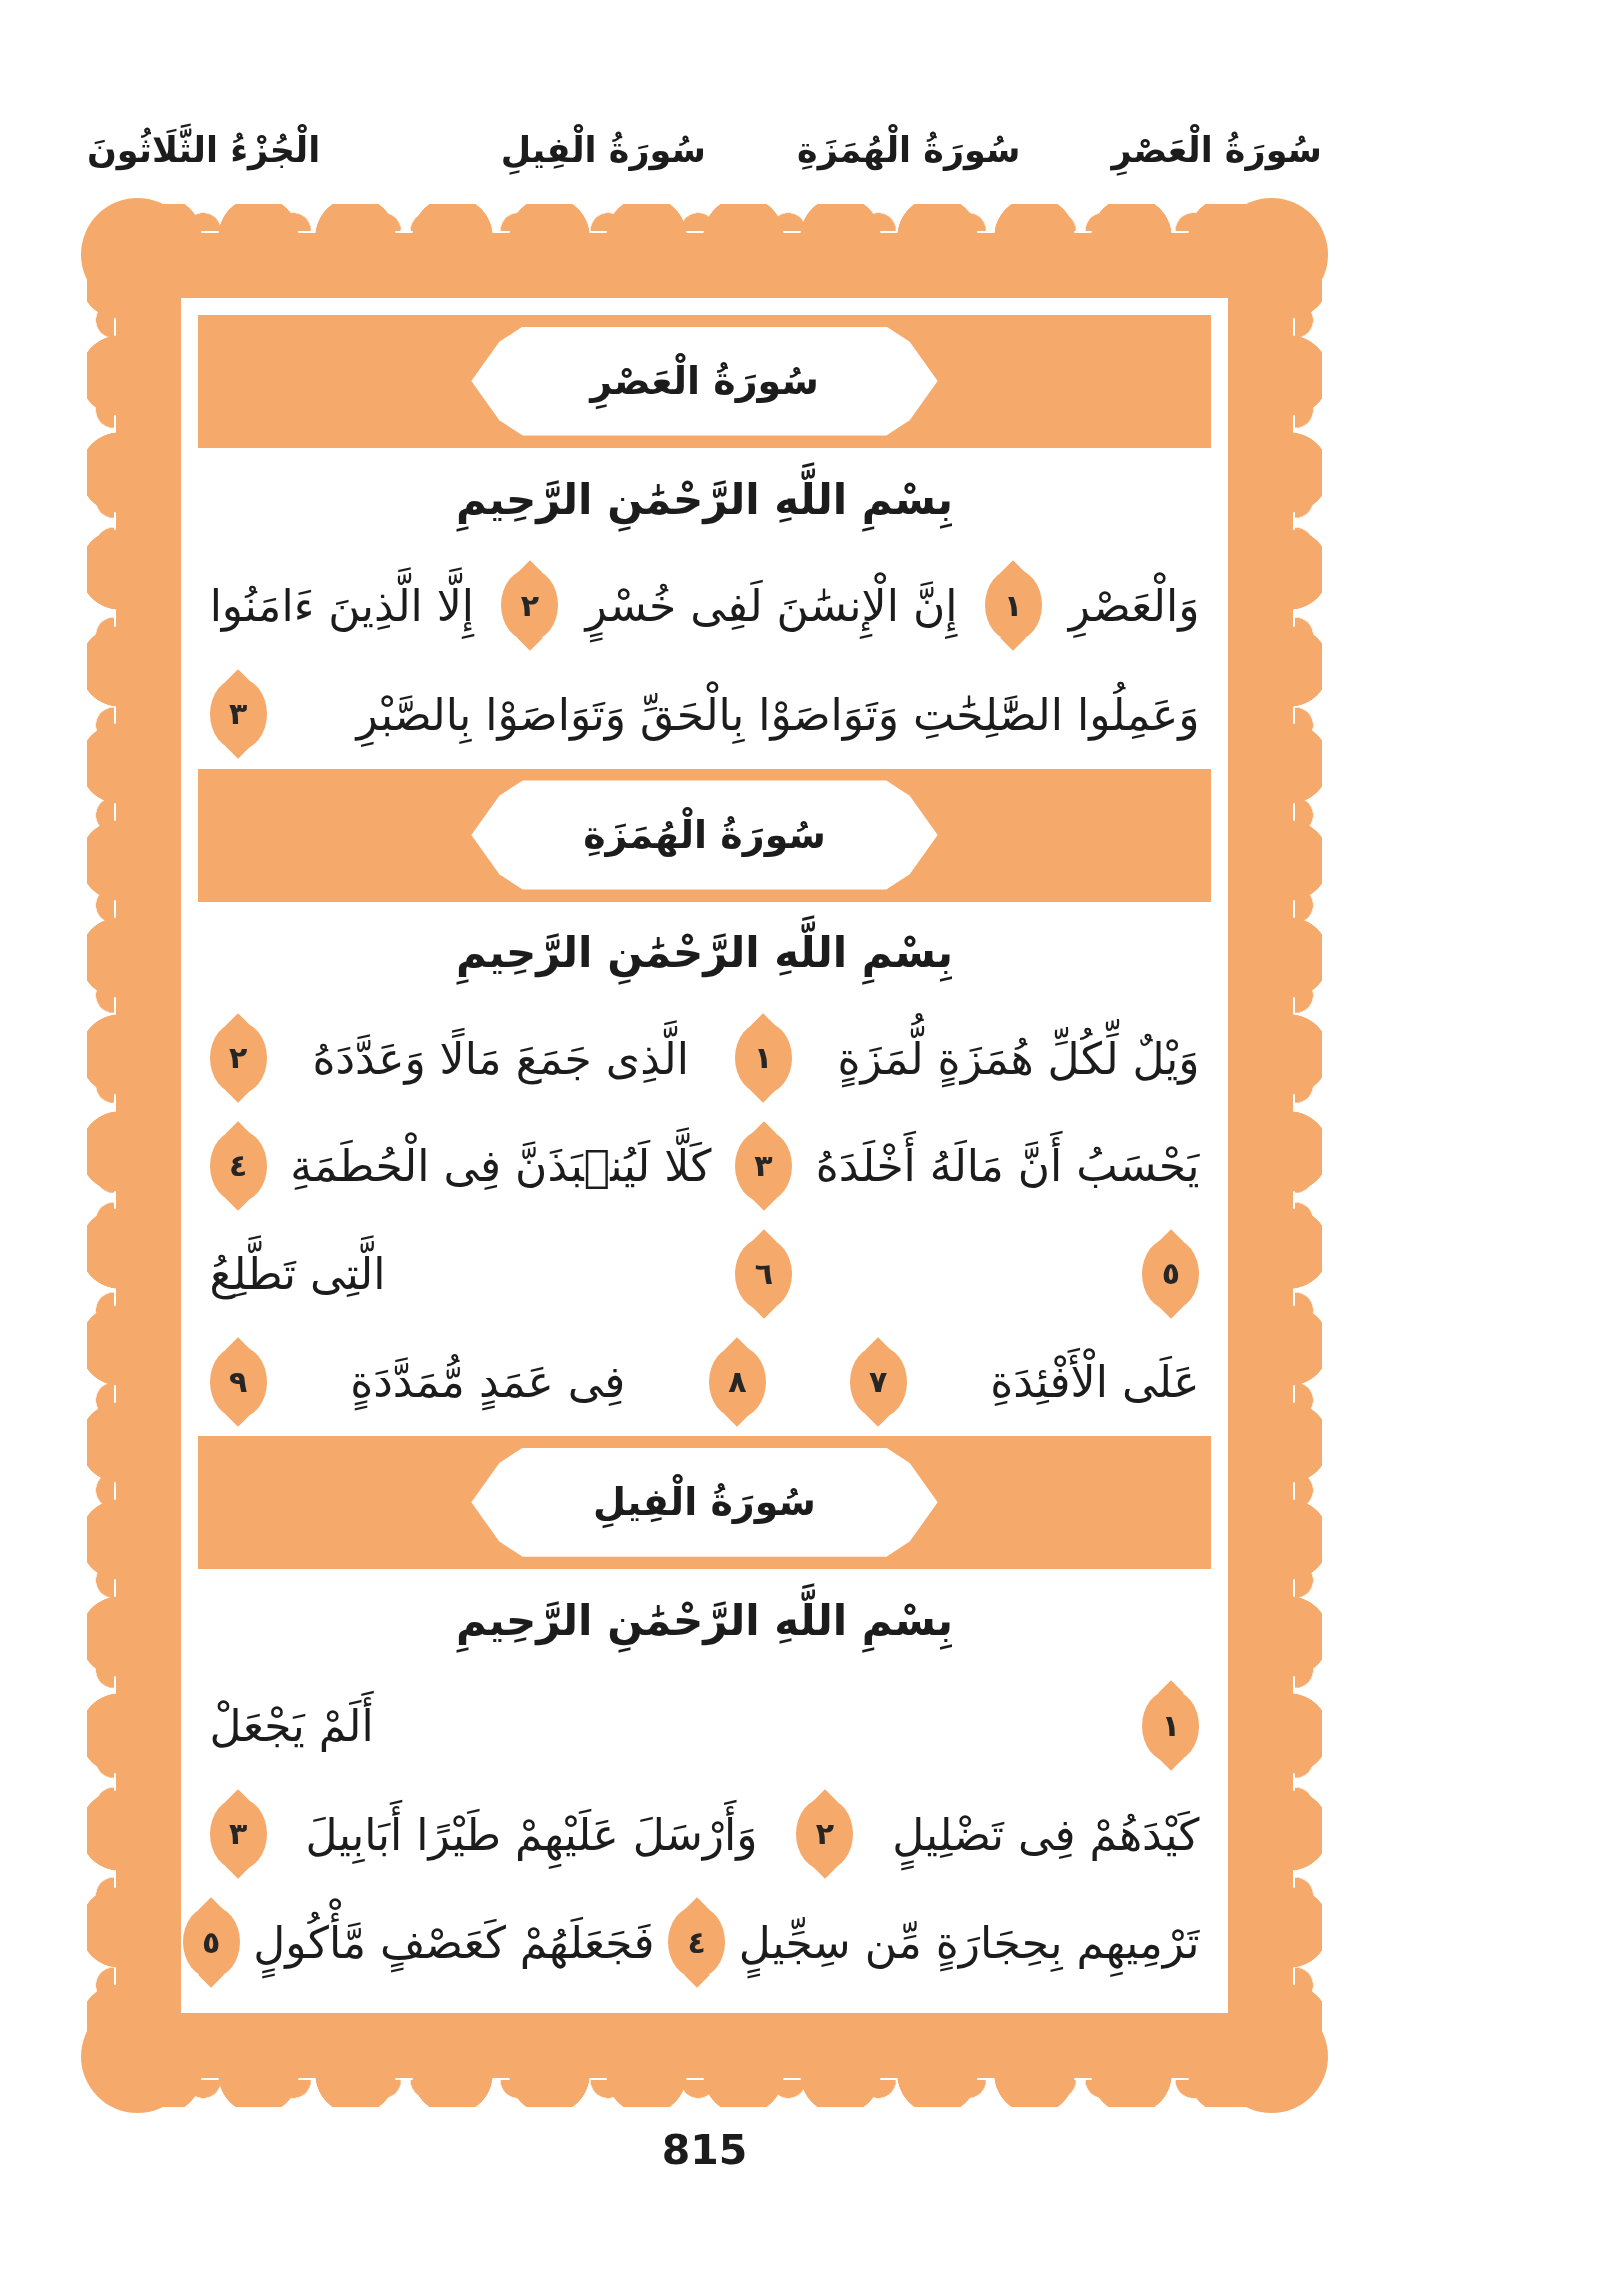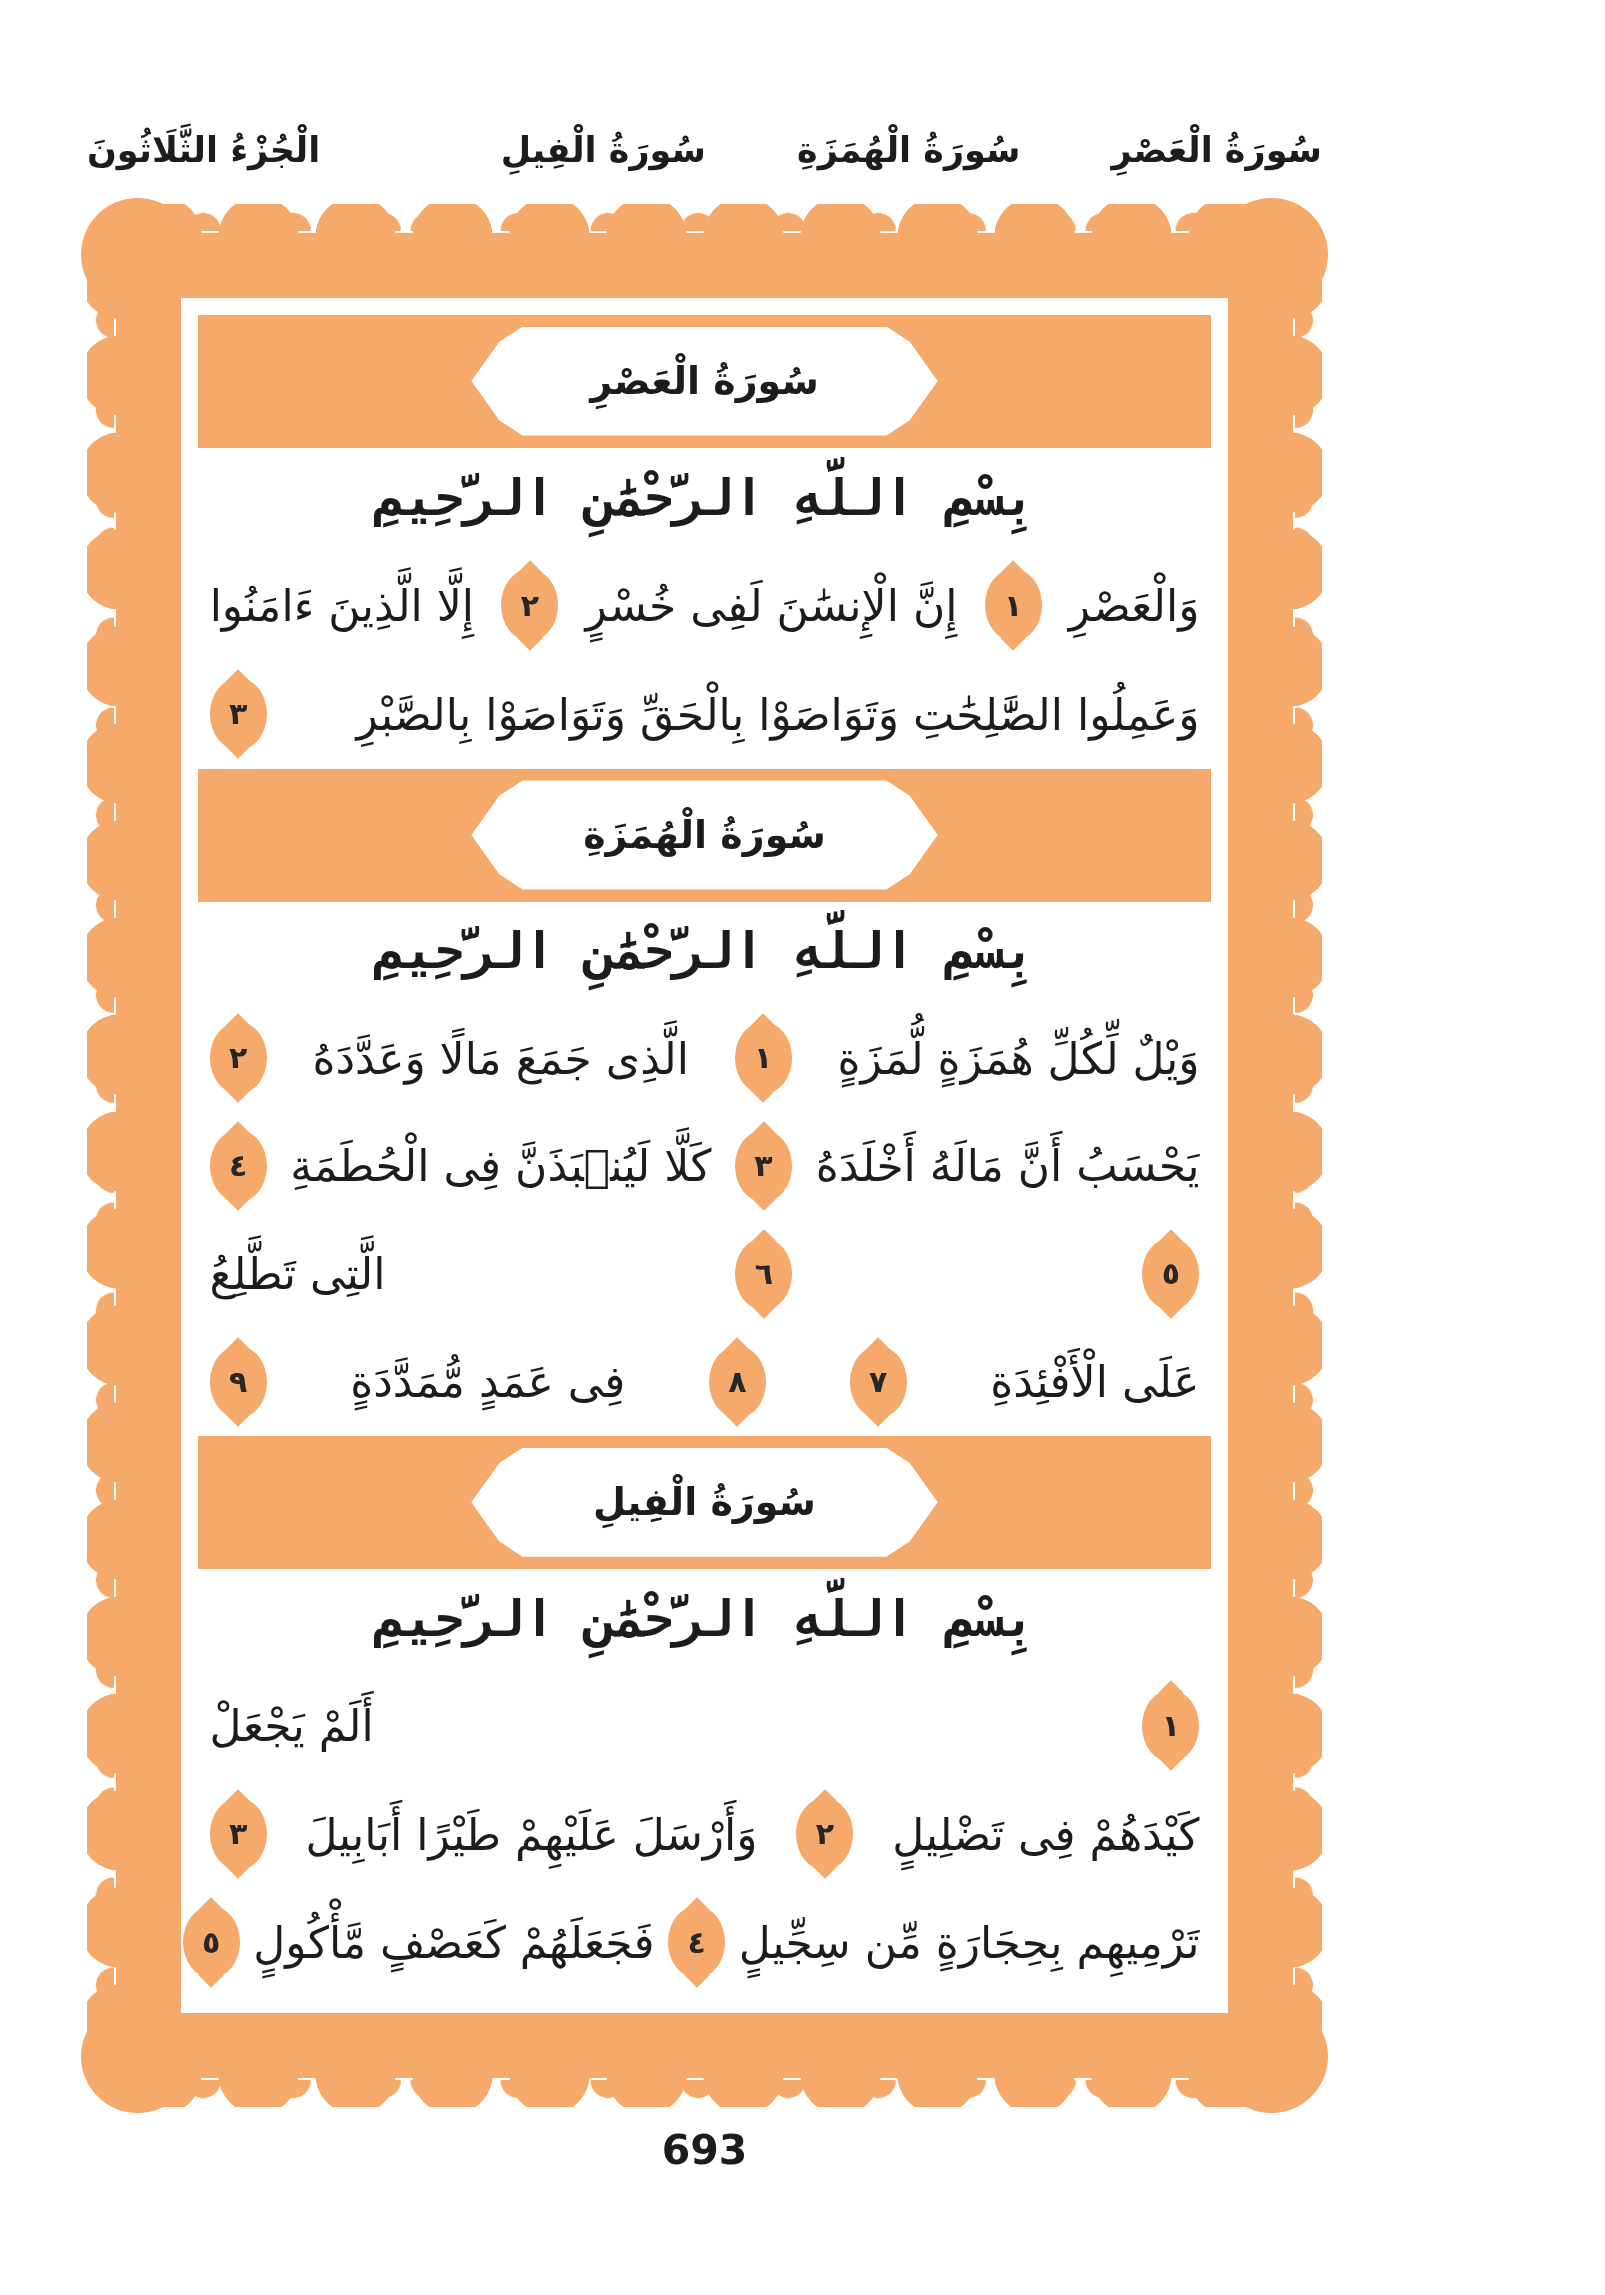--- a/index.html
+++ b/index.html
@@ -74,21 +74,21 @@
     display:flex;align-items:center;justify-content:center;position:relative;
   }
   .cartouche{
     width:46%;height:82%;background:#ffffff;
     clip-path:polygon(0 50%,6% 14%,11% 0,89% 0,94% 14%,100% 50%,94% 86%,89% 100%,11% 100%,6% 86%);
     display:flex;align-items:center;justify-content:center;
   }
   .surah-title{font-size:38px;font-weight:bold;}
   .bismillah-row{
     flex:0.95 1 0;display:flex;align-items:center;justify-content:center;
-    font-size:50px;font-weight:bold;min-height:91px;font-family:Liberation Mono, monospace;
+    font-size:42px;font-weight:bold;min-height:91px;
   }
   .verse-line{
     flex:1 1 0;display:flex;direction:rtl;align-items:center;
     justify-content:space-between;gap:13.6px;padding:0 12px;min-height:91px;
     font-size:44px;line-height:1.25;white-space:nowrap;
   }
   .verse-text{flex:0 1 auto;}
   .verse-marker{
     position:relative;flex:0 0 auto;width:57px;height:72px;border-radius:50%;
     background:var(--orange);display:flex;align-items:center;justify-content:center;
@@ -202,14 +202,14 @@
         <div class="verse-line">
           <span class="verse-text">تَرْمِيهِم بِحِجَارَةٍ مِّن سِجِّيلٍ</span>
           <span class="verse-marker">٤</span>
           <span class="verse-text">فَجَعَلَهُمْ كَعَصْفٍ مَّأْكُولٍ</span>
           <span class="verse-marker">٥</span>
         </div>
       </section>
     </div>
 </div>
 
-<div class="page-number">693</div>
+<div class="page-number">815</div>
 
 
 </body></html>

